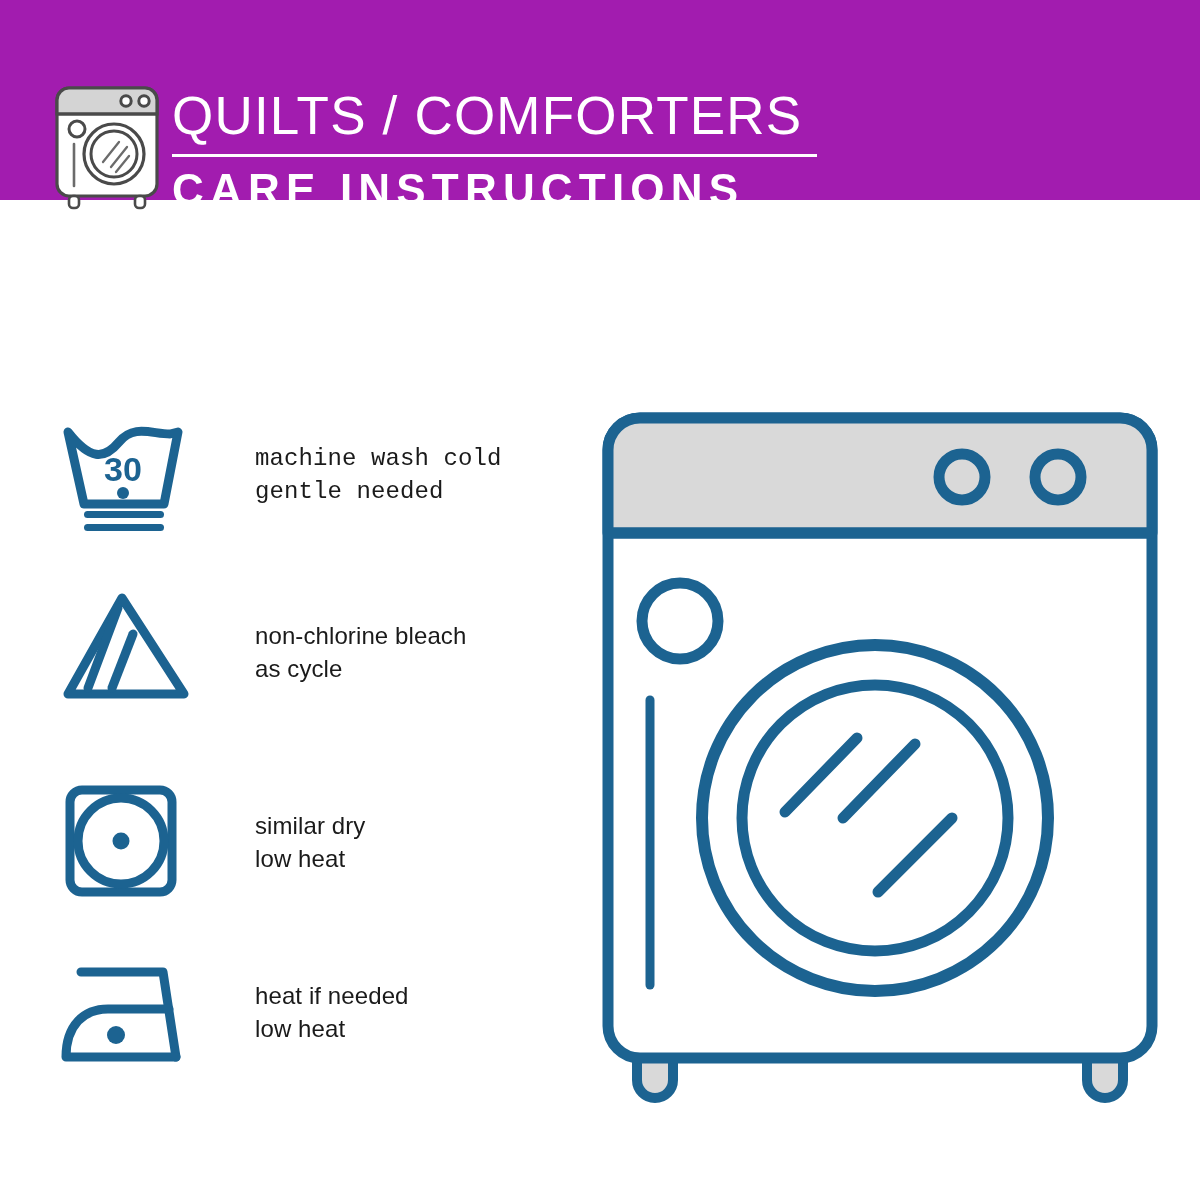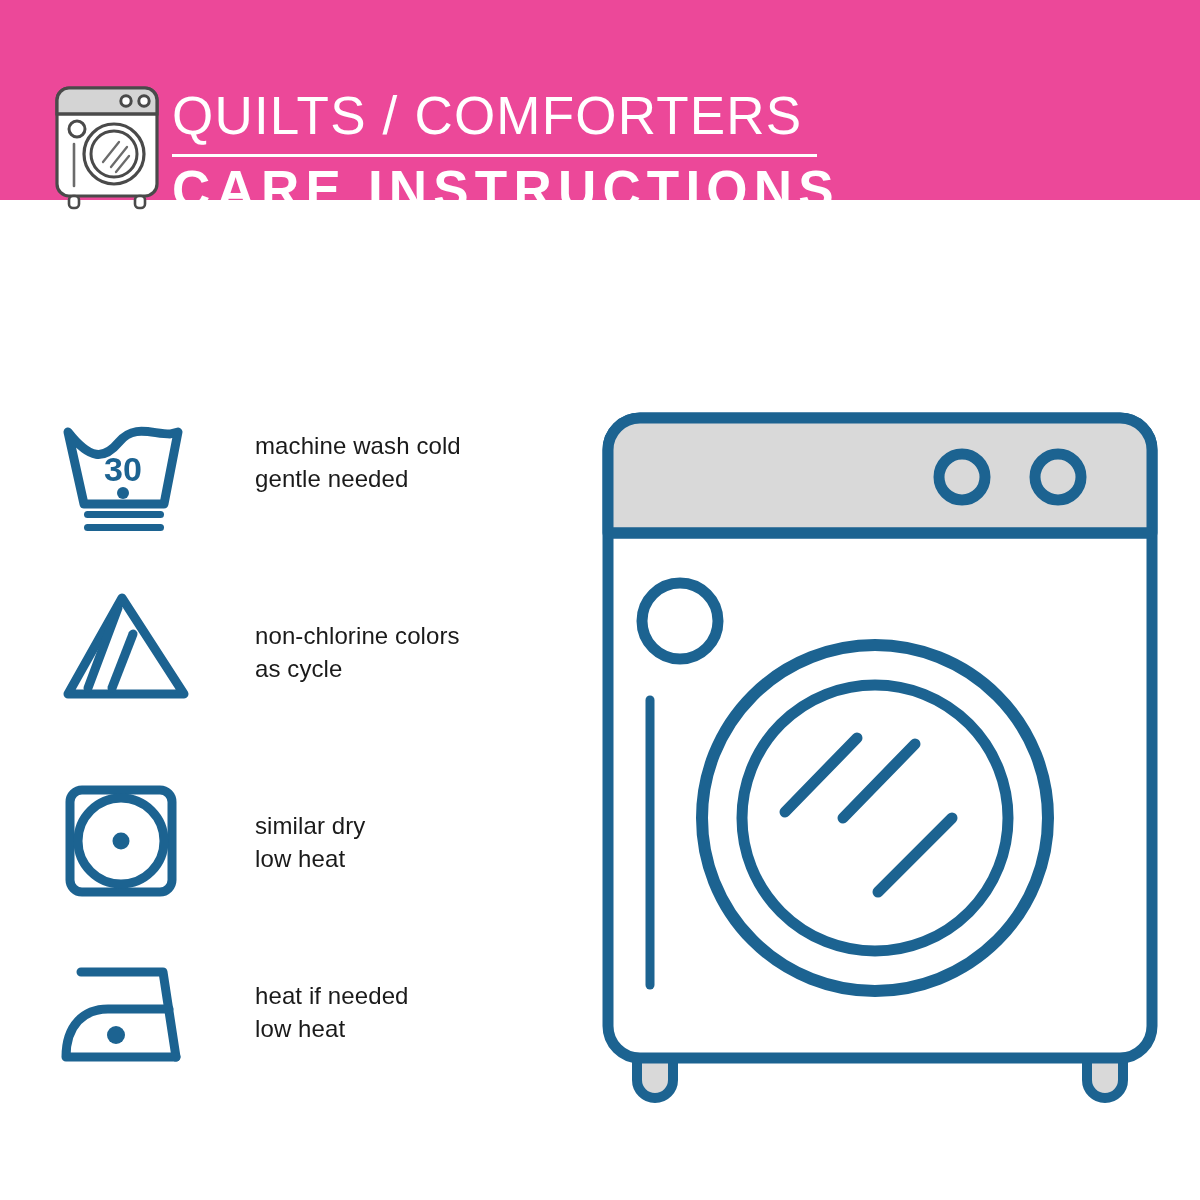--- a/index.html
+++ b/index.html
@@ -15,21 +15,21 @@
     position: relative;
   }
 
   
   #header-bar {
     position: absolute;
     left: 0;
     top: 0;
     width: 1200px;
     height: 200px;
-    background: #ec4899;
+    background: #a21caf;
   }
   #header-logo {
     position: absolute;
     left: 52px;
     top: 82px;
     width: 110px;
     height: 128px;
   }
   #header-title-block {
     position: absolute;
@@ -45,21 +45,21 @@
     letter-spacing: 1.2px;
     white-space: nowrap;
   }
   #title-divider {
     width: 100%;
     height: 3px;
     background: #ffffff;
     margin: 8px 0 7px 0;
   }
   #title-line-2 {
-    font-size: 53px;
+    font-size: 44px;
     line-height: 52px;
     color: #ffffff;
     font-weight: 700;
     letter-spacing: 6.2px;
     white-space: nowrap;
   }
 
   
   #care-list {
     position: absolute;
@@ -88,21 +88,21 @@
     letter-spacing: 0.1px;
   }
   .care-text div { white-space: nowrap; }
 
   
   #care-row-wash   { top: 135px; }
   #care-row-bleach { top: 305px; }
   #care-row-dry    { top: 500px; }
   #care-row-iron   { top: 672px; }
 
-  #care-row-wash   .care-text { top: 9px; }
+  #care-row-wash   .care-text { top: 22px; font-family: Liberation Mono, monospace; }
   #care-row-bleach .care-text { top: 29px; }
   #care-row-dry    .care-text { top: 24px; }
   #care-row-iron   .care-text { top: 22px; }
 
   
   #machine-illustration {
     position: absolute;
     left: 595px;
     top: 400px;
     width: 570px;
@@ -176,21 +176,21 @@
     <div class="care-symbol">
       <svg viewBox="0 0 135 112" width="135" height="112">
 
         <path d="M62 8 L 124 104 L 8 104 Z" fill="none" stroke="#1c6391" stroke-width="9" stroke-linejoin="round"></path>
 
         <line x1="58" y1="18" x2="28" y2="98" stroke="#1c6391" stroke-width="9" stroke-linecap="round"></line>
         <line x1="73" y1="44" x2="52" y2="98" stroke="#1c6391" stroke-width="9" stroke-linecap="round"></line>
       </svg>
     </div>
     <div class="care-text">
-      <div>non-chlorine colors</div>
+      <div>non-chlorine bleach</div>
       <div>as cycle</div>
     </div>
   </div>
 
   <div class="care-row" id="care-row-dry">
     <div class="care-symbol">
       <svg viewBox="0 0 135 112" width="135" height="112">
         <rect x="10" y="5" width="102" height="102" rx="12" ry="12" fill="none" stroke="#1c6391" stroke-width="9"></rect>
         <circle cx="61" cy="56" r="43" fill="none" stroke="#1c6391" stroke-width="9"></circle>
         <circle cx="61" cy="56" r="8.5" fill="#1c6391"></circle>

